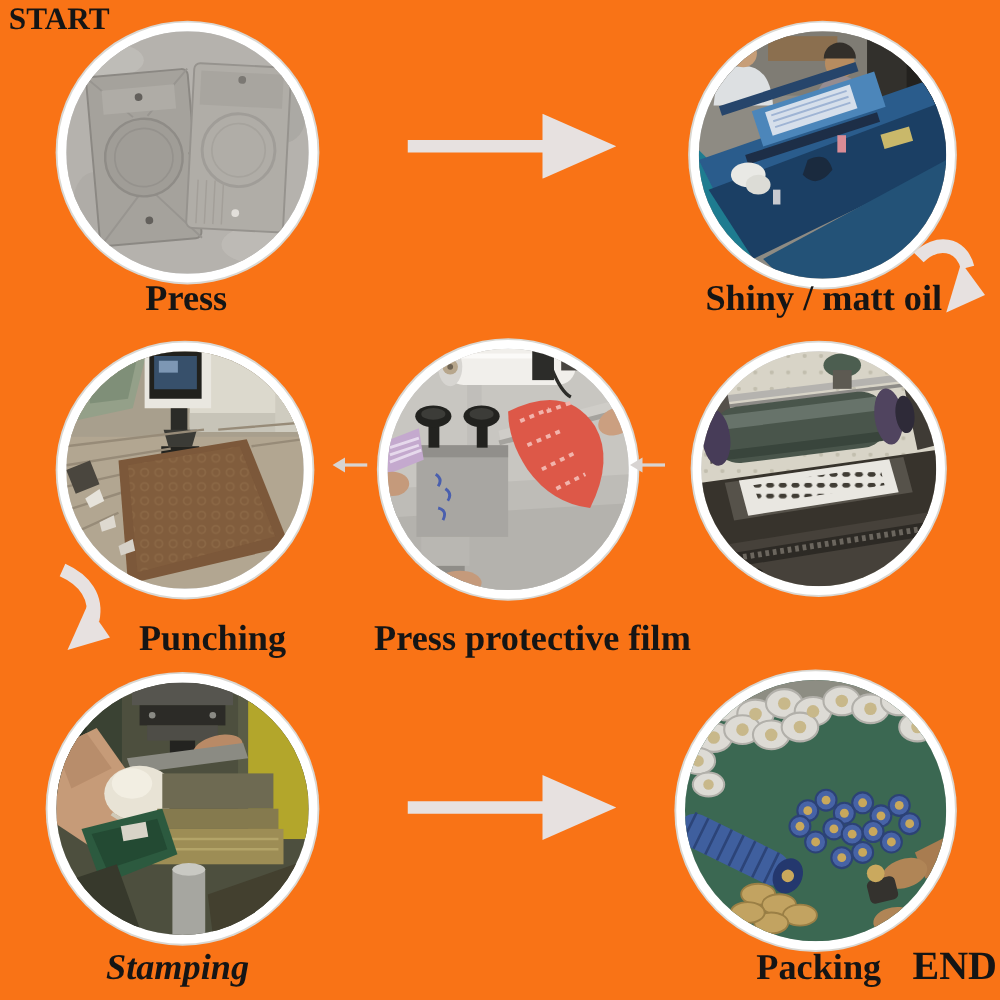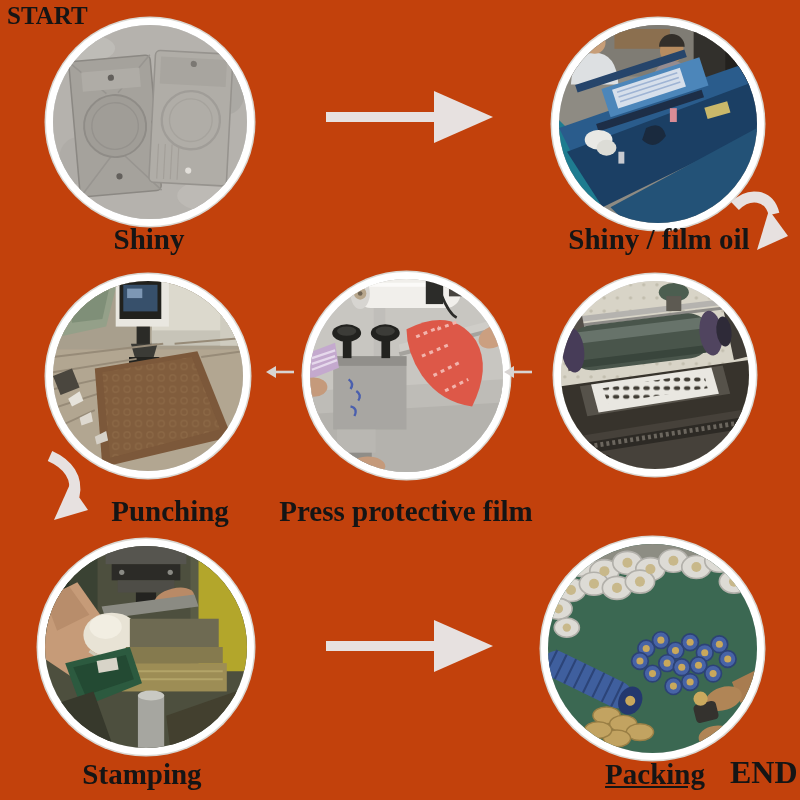--- a/index.html
+++ b/index.html
@@ -3,21 +3,21 @@
 <meta charset="utf-8">
 <style>
   * { margin:0; padding:0; box-sizing:border-box; }
   html,body { width:800px; height:800px; }
   body {
     background:#ffffff;
     font-family:"Liberation Serif", serif;
     position:relative;
     overflow:hidden;
   }
-  .canvas { position:absolute; left:0; top:0; width:800px; height:800px; background:#c2410c; }
+  .canvas { position:absolute; left:0; top:0; width:800px; height:800px; background:#f97316; }
   .step-circle {
     position:absolute;
     border-radius:50%;
     overflow:hidden;
     border:7px solid #ffffff;
     box-shadow:0 0 0 1.5px #d9d8d3;
     background:#cccccc;
   }
   .step-circle svg.photo { width:100%; height:100%; display:block; }
   .caption {
@@ -69,21 +69,21 @@
         <rect x="51" y="14" width="40" height="68" rx="2.5" fill="#b0ada7" stroke="#96938e" stroke-width="0.8"></rect>
         <rect x="54" y="17" width="34" height="14" fill="#a8a59f"></rect>
         <circle cx="71" cy="49" r="15" fill="none" stroke="#a09d98" stroke-width="1.2"></circle>
         <circle cx="71" cy="49" r="11" fill="none" stroke="#a6a39d" stroke-width="0.7"></circle>
         <circle cx="71" cy="20" r="1.6" fill="#7b7873"></circle>
         <circle cx="71" cy="75" r="1.6" fill="#e2dfda"></circle>
         <path d="M55,62 v18 M58.5,62 v18 M62,62 v18 M65.5,63 v17" stroke="#a39f99" stroke-width="0.6"></path>
       </g>
     </svg>
   </div>
-  <div class="caption" style="left:149px; top:224px;">Shiny</div>
+  <div class="caption" style="left:149px; top:224px;">Press</div>
 
   <svg class="arrow" style="left:326px; top:91px; width:167px; height:52px;" viewBox="0 0 167 52">
     <rect x="0" y="21" width="112" height="10" fill="#e7e1e0"></rect>
     <polygon points="108,0 167,26 108,52" fill="#e7e1e0"></polygon>
   </svg>
 
   <div class="step-circle" style="left:552px; top:18px; width:212px; height:212px;">
     <svg class="photo" viewBox="0 0 100 100" preserveAspectRatio="none">
       <rect width="100" height="100" fill="#8e8b83"></rect>
       <rect width="100" height="26" fill="#7f7c74"></rect>
@@ -109,21 +109,21 @@
         <path d="M29,28 h32 M29,30.5 h32 M29,33 h32" stroke="#9fb4d4" stroke-width="0.8"></path>
       </g>
       <ellipse cx="20" cy="58" rx="7" ry="5" fill="#e9e9e5"></ellipse>
       <ellipse cx="24" cy="62" rx="5" ry="4" fill="#dcdcd6"></ellipse>
       <rect x="56" y="42" width="3.5" height="7" fill="#d98c96"></rect>
       <rect x="30" y="64" width="3" height="6" fill="#c8cad0"></rect>
       <path d="M44,52 q8,-4 10,4 q-6,8 -12,2 z" fill="#1a2a3e"></path>
       <rect x="74" y="40" width="12" height="6" transform="rotate(-16 80 43)" fill="#c9b86a"></rect>
     </svg>
   </div>
-  <div class="caption" style="left:659px; top:224px;">Shiny / film oil</div>
+  <div class="caption" style="left:659px; top:224px;">Shiny / matt oil</div>
 
   <svg class="arrow" style="left:729px; top:188px; width:60px; height:64px;" viewBox="0 0 60 64">
     <path d="M6,18 C20,4 40,6 45,26" fill="none" stroke="#e7e1e0" stroke-width="11"></path>
     <polygon points="28,62 59,48 40,22" fill="#e7e1e0"></polygon>
   </svg>
 
   <div class="step-circle" style="left:46px; top:274px; width:204px; height:204px;">
     <svg class="photo" viewBox="0 0 100 100" preserveAspectRatio="none">
       <defs>
         <pattern id="punchdots" width="6" height="6" patternUnits="userSpaceOnUse">
@@ -193,21 +193,21 @@
       <path d="M55,30 l12,-5 M66,26 l11,-4 M58,40 l14,-6 M64,50 l14,-7 M70,58 l12,-6" stroke="#f2b4ac" stroke-width="1.6" fill="none" stroke-dasharray="2 2.2"></path>
       <rect x="60" y="0" width="9" height="13" fill="#2c2c29"></rect>
       <rect x="72" y="0" width="13" height="9" fill="#474440"></rect>
       <rect x="86" y="2" width="9" height="8" fill="#33312d"></rect>
       <path d="M68,8 q4,10 8,12" stroke="#2c2c29" stroke-width="1.4" fill="none"></path>
       <ellipse cx="95" cy="30" rx="8" ry="5.5" transform="rotate(-24 95 30)" fill="#cb9f80"></ellipse>
       <ellipse cx="2" cy="56" rx="7" ry="5" fill="#c59a7b"></ellipse>
       <ellipse cx="30" cy="97" rx="9" ry="5" fill="#c59a7b"></ellipse>
     </svg>
   </div>
-  <div class="caption" style="left:406px; top:496px;">Press protective film</div>
+  <div class="caption" style="left:426px; top:496px;">Press protective film</div>
 
   <svg class="arrow" style="left:504px; top:364px; width:28px; height:16px;" viewBox="0 0 28 16">
     <rect x="8" y="6.7" width="20" height="2.6" fill="#d8d4d2"></rect>
     <polygon points="0,8 10,2 10,14" fill="#d8d4d2"></polygon>
   </svg>
 
   <div class="step-circle" style="left:554px; top:274px; width:202px; height:202px;">
     <svg class="photo" viewBox="0 0 100 100" preserveAspectRatio="none">
       <defs>
         <pattern id="wallpaperdots" width="7" height="7" patternUnits="userSpaceOnUse">
@@ -275,21 +275,21 @@
       <path d="M40,62 h48 M40,66 h48" stroke="#b3a468" stroke-width="1"></path>
       <polygon points="10,58 42,50 48,68 18,80" fill="#2c5a3f"></polygon>
       <polygon points="14,60 40,54 44,66 20,74" fill="#234a33"></polygon>
       <rect x="26" y="56" width="10" height="6" transform="rotate(-10 31 59)" fill="#d8d4c8"></rect>
       <polygon points="60,84 100,70 100,100 62,100" fill="#43402f"></polygon>
       <polygon points="0,80 24,72 34,100 0,100" fill="#37392c"></polygon>
       <rect x="46" y="74" width="13" height="26" fill="#a6a6a0"></rect>
       <ellipse cx="52.5" cy="74" rx="6.5" ry="2.5" fill="#c9c9c3"></ellipse>
     </svg>
   </div>
-  <div class="caption" style="left:142px; top:759px;">Stamping</div>
+  <div class="caption" style="left:142px; top:759px;font-style:italic;">Stamping</div>
 
   <svg class="arrow" style="left:326px; top:620px; width:167px; height:52px;" viewBox="0 0 167 52">
     <rect x="0" y="21" width="112" height="10" fill="#e7e1e0"></rect>
     <polygon points="108,0 167,26 108,52" fill="#e7e1e0"></polygon>
   </svg>
 
   <div class="step-circle" style="left:541px; top:537px; width:223px; height:223px;">
     <svg class="photo" viewBox="0 0 100 100" preserveAspectRatio="none">
       <rect width="100" height="100" fill="#3b6852"></rect>
       <rect width="100" height="10" fill="#8d8d83"></rect>
@@ -379,15 +379,15 @@
         <ellipse cx="24" cy="89" rx="6.5" ry="4"></ellipse>
       </g>
       <polygon points="100,60 88,66 92,76 100,74" fill="#a87c50"></polygon>
       <ellipse cx="84" cy="74" rx="9" ry="5.5" transform="rotate(-18 84 74)" fill="#b08556"></ellipse>
       <polygon points="100,84 84,88 88,97 100,96" fill="#a87c50"></polygon>
       <ellipse cx="80" cy="92" rx="8" ry="5" transform="rotate(-10 80 92)" fill="#b08556"></ellipse>
       <rect x="70" y="76" width="11" height="9" rx="2" transform="rotate(-14 75 80)" fill="#34322e"></rect>
       <circle cx="73" cy="74" r="3.4" fill="#caa95e"></circle>
     </svg>
   </div>
-  <div class="caption" style="left:655px; top:759px;text-decoration:underline;">Packing</div>
+  <div class="caption" style="left:655px; top:759px;">Packing</div>
 
 </div>
 
 </body></html>

